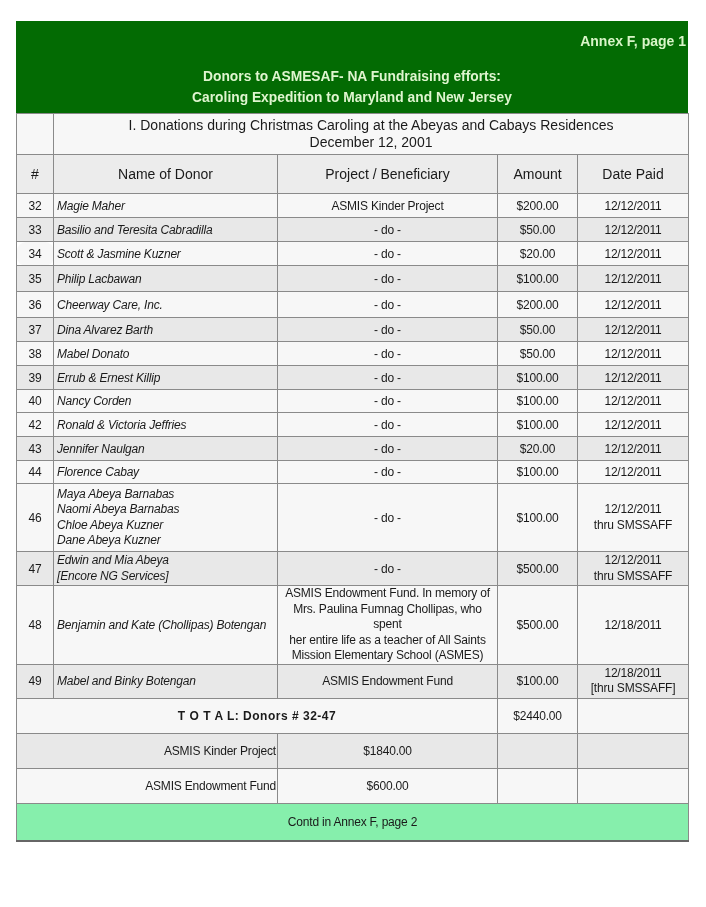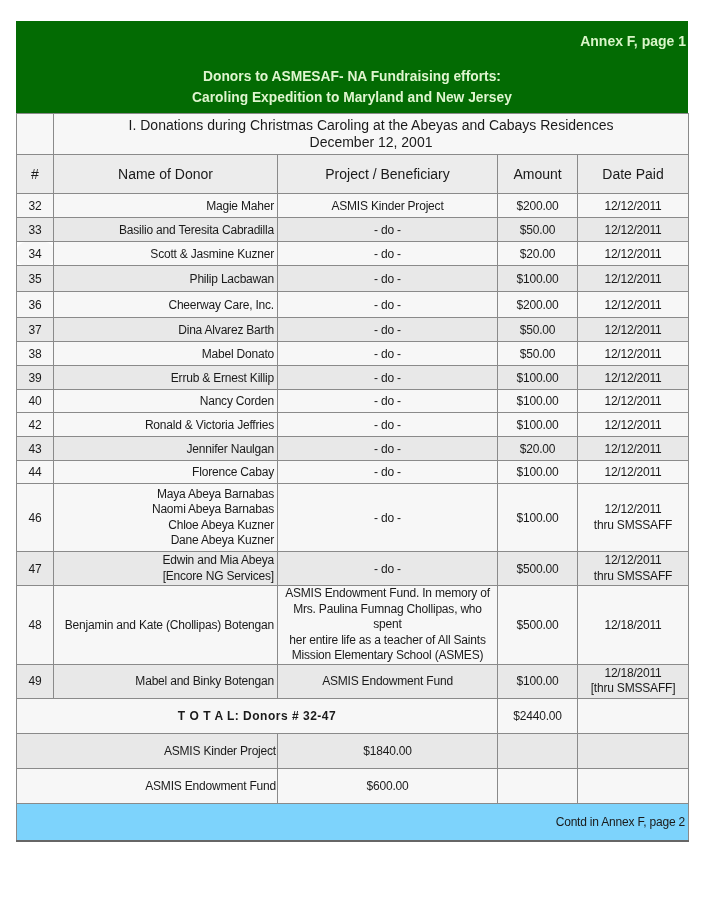--- a/index.html
+++ b/index.html
@@ -4,37 +4,37 @@
 <style>
   html, body { margin: 0; padding: 0; background: #ffffff; }
   body { width: 706px; height: 907px; position: relative; font-family: "Liberation Sans", sans-serif; color: #1a1a1a; overflow: hidden; }
   .sheet { position: absolute; left: 16px; top: 21px; width: 672px; }
   .banner { background: #036b03; height: 92px; position: relative; color: #e6f7d6; }
   .annex { position: absolute; right: 2px; top: 12px; font-weight: bold; font-size: 14px; color: #d9f5c8; }
   .banner-title { position: absolute; left: 0; right: 0; top: 44px; text-align: center; font-weight: bold; font-size: 15px; line-height: 21px; color: #dff5cf; transform: scaleX(0.92); }
   table { border-collapse: collapse; width: 672px; table-layout: fixed; }
   td { border: 1px solid #8a8a8a; font-size: 12px; padding: 0 3px; vertical-align: middle; }
   .c-num { width: 30px; text-align: center; }
-  .c-name { width: 217px; text-align: right; }
+  .c-name { width: 217px; text-align: left; font-style: italic; }
   .c-proj { width: 213px; text-align: center; }
   .c-amt { width: 73px; text-align: center; }
   .c-date { width: 104px; text-align: center; }
   .sub td { background: #f7f7f7; font-size: 14px; line-height: 17px; text-align: center; height: 40px; }
   .hdr td { background: #ececec; font-size: 14px; height: 38px; text-align: center; }
   tr.row td { height: 23px; }
   tr.odd td { background: #f7f7f7; }
   tr.even td { background: #e8e8e8; }
   .lines { line-height: 15.5px; }
   .sumrow td { height: 34px; }
   .total td { background: #f7f7f7; }
   .total .lbl { text-align: center; font-weight: bold; letter-spacing: 0.5px; }
   .kinder td { background: #e8e8e8; }
   .endow td { background: #f7f7f7; }
   .sumlbl { text-align: right; padding-right: 1px; }
-  .contd td { background: #7dd3fc; text-align: right; height: 36px; border-bottom: 2px solid #666; }
+  .contd td { background: #86efac; text-align: center; height: 36px; border-bottom: 2px solid #666; }
   .cond { letter-spacing: -0.2px; }
 </style>
 </head>
 <body>
 
 <div class="sheet">
   <div class="banner">
     <div class="annex">Annex F, page 1</div>
     <div class="banner-title">
       <div>Donors to ASMESAF- NA Fundraising efforts:</div>

